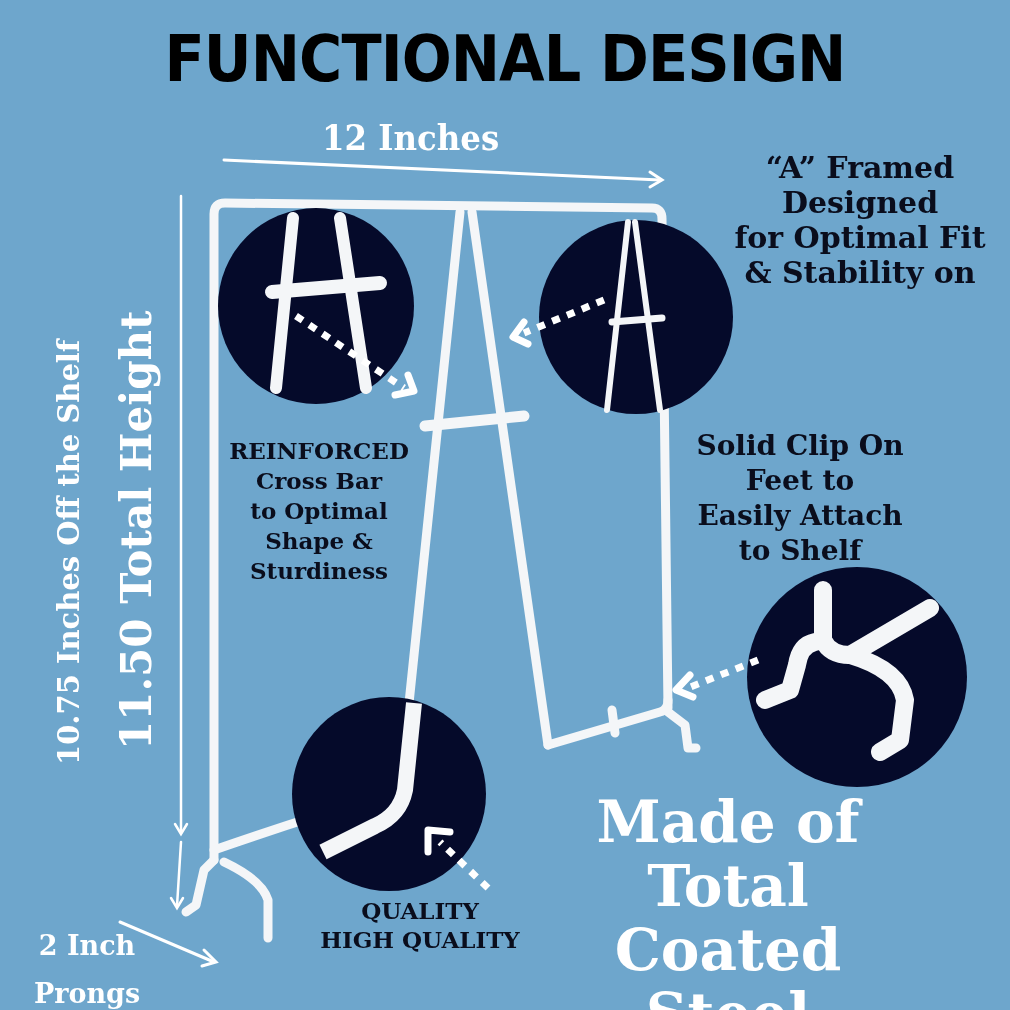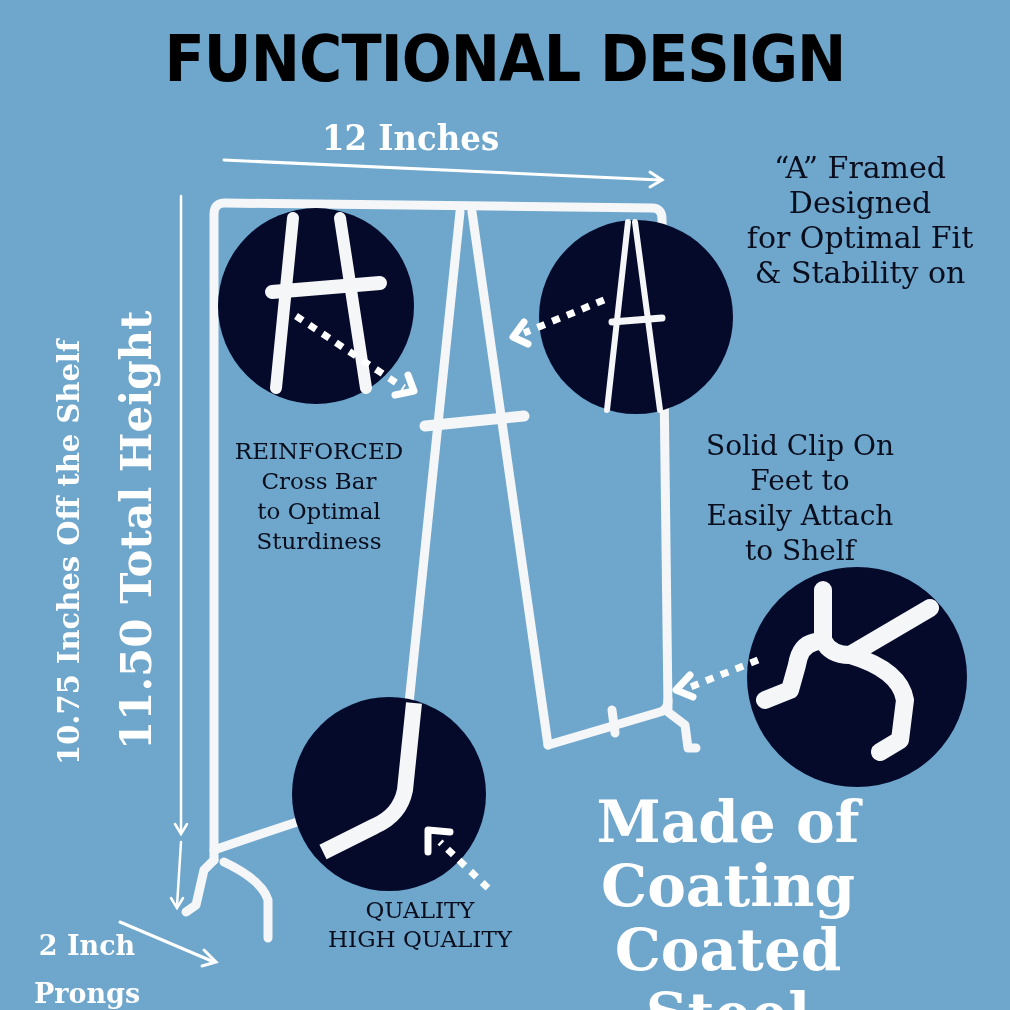--- a/index.html
+++ b/index.html
@@ -27,21 +27,21 @@
       transform-origin: center;
     }
     .white-label {
       color: #ffffff;
       font-family: "DejaVu Serif", serif;
       font-weight: bold;
     }
     .dark-label {
       color: #0a0d1c;
       font-family: "DejaVu Serif", serif;
-      font-weight: normal;
+      font-weight: bold;
       text-align: center;
       line-height: 1.12;
     }
     .w12 {
       left: 322px; top: 116px;
       font-size: 36px;
       transform: scaleX(0.9);
       transform-origin: left center;
     }
     .callout-a {
@@ -209,32 +209,33 @@
   <div>“A” Framed</div>
   <div>Designed</div>
   <div>for Optimal Fit</div>
   <div>&amp; Stability on</div>
 </div>
 
 <div class="abs dark-label callout-reinforced">
   <div>REINFORCED</div>
   <div>Cross Bar</div>
   <div>to Optimal</div>
+  <div>Shape &amp;</div>
   <div>Sturdiness</div>
 </div>
 
 <div class="abs dark-label callout-clip">
   <div>Solid Clip On</div>
   <div>Feet to</div>
   <div>Easily Attach</div>
   <div>to Shelf</div>
 </div>
 
 <div class="abs dark-label callout-smooth">
   <div>QUALITY</div>
   <div>HIGH QUALITY</div>
 </div>
 
 <div class="abs white-label made-of">
   <div>Made of</div>
-  <div>Coating</div>
+  <div>Total</div>
   <div>Coated Steel</div>
 </div>
 
 </body></html>

